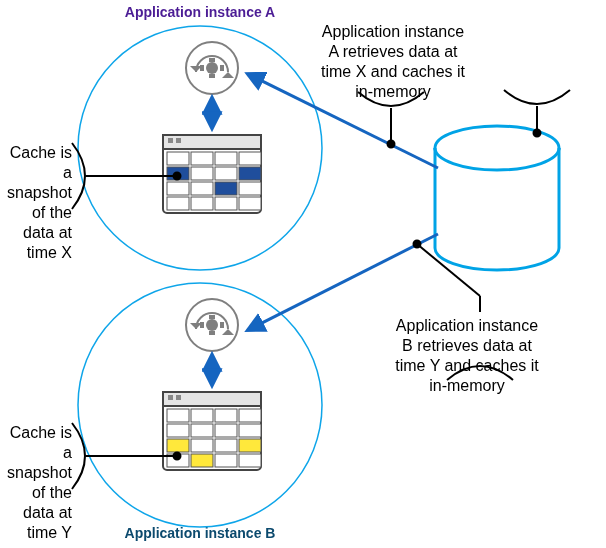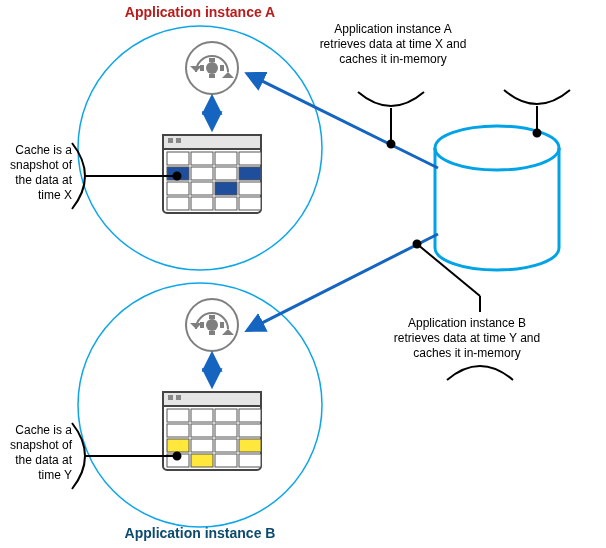--- a/index.html
+++ b/index.html
@@ -1,21 +1,21 @@
 <!DOCTYPE html>
 <html><head>
 <meta charset="utf-8">
 <style>
   html,body{margin:0;padding:0;width:606px;height:548px;font-family:"Segoe UI",Arial,sans-serif;background:#fff;color:#000;}
   .stage{position:relative;width:606px;height:548px;}
   svg{position:absolute;top:0;left:0;}
-  .title-a{position:absolute;left:90px;top:4px;width:220px;text-align:center;font-weight:bold;color:#b91c1c;font-size:14px;}
+  .title-a{position:absolute;left:90px;top:4px;width:220px;text-align:center;font-weight:bold;color:#4c1d95;font-size:14px;}
   .title-b{position:absolute;left:90px;top:525px;width:220px;text-align:center;font-weight:bold;color:#0c4a6e;font-size:14px;}
   .sql-label{position:absolute;left:465px;top:212px;font-size:30px;font-weight:bold;color:#00a3e6;}
-  .ann{position:absolute;font-size:12px;line-height:1.25;text-align:center;}
+  .ann{position:absolute;font-size:16px;line-height:1.25;text-align:center;}
   .ann-a{left:318px;top:22px;width:150px;}
   .ann-db{left:480px;top:24px;width:118px;}
   .ann-left1{left:2px;top:143px;width:70px;text-align:right;}
   .ann-left2{left:2px;top:423px;width:70px;text-align:right;}
   .ann-b{left:392px;top:316px;width:150px;}
 </style>
 </head>
 <body>
 
 <div class="stage">

